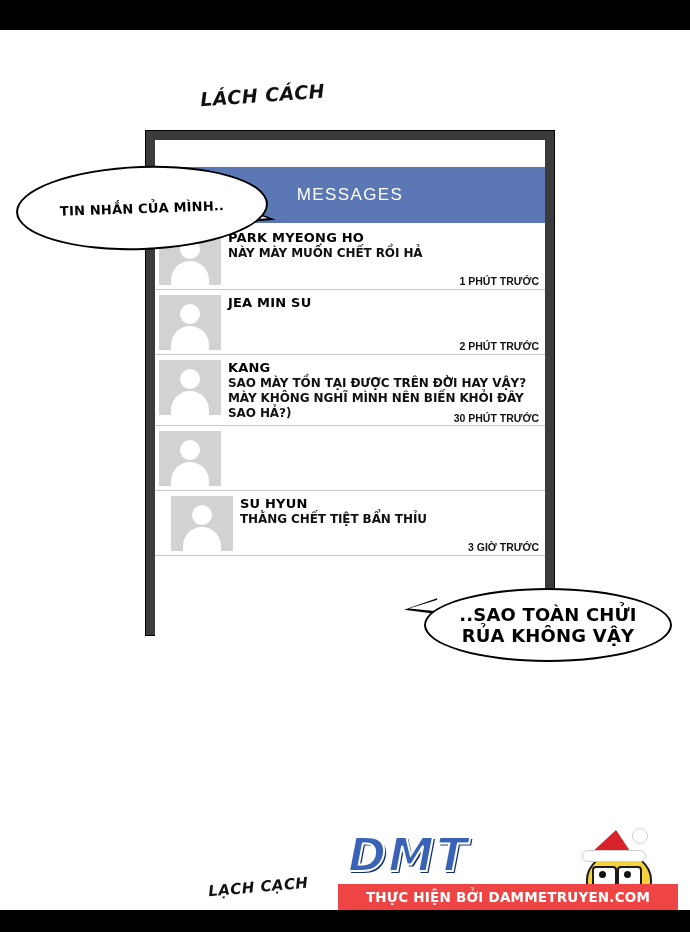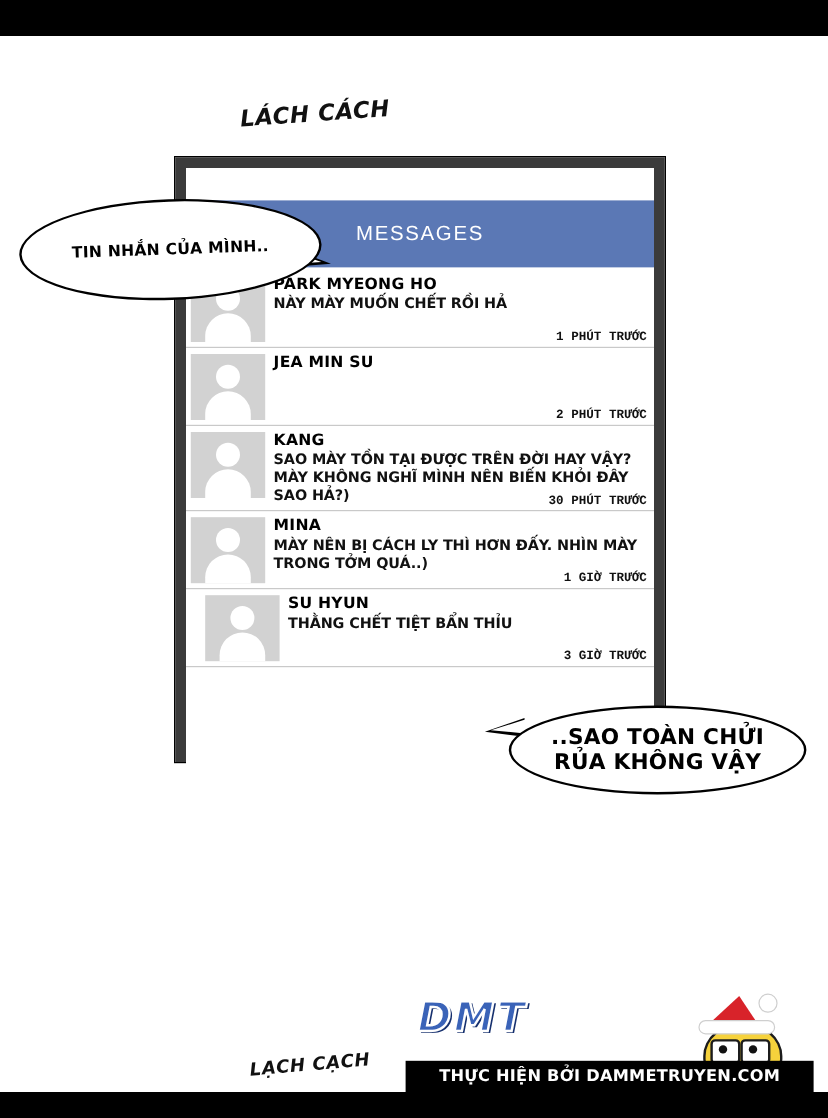--- a/index.html
+++ b/index.html
@@ -131,21 +131,21 @@
     font-weight: bold;
     font-size: 12px;
     color: #111111;
     line-height: 15px;
     letter-spacing: -0.1px;
   }
   .msg-time {
     position: absolute;
     right: 2px;
     bottom: -2px;
-    font-family: Liberation Mono, monospace;
+    font-family: Liberation Sans, sans-serif;
     font-weight: bold;
     font-size: 10.5px;
     color: #111111;
     white-space: nowrap;
   }
   .row-tall .msg-time { bottom: -3px; }
 
   
   .balloon {
     position: absolute;
@@ -225,33 +225,33 @@
     width: 360px;
     height: 96px;
   }
   .wm-logo {
     position: absolute;
     left: 18px;
     top: 4px;
     font-family: "DejaVu Sans", sans-serif;
     font-weight: bold;
     font-style: italic;
-    font-size: 34px;
+    font-size: 46px;
     letter-spacing: 2px;
     color: #3a63b8;
     -webkit-text-stroke: 2px #ffffff;
     text-shadow: 2px 2px 0 #16306e;
   }
   .wm-bar {
     position: absolute;
     left: 8px;
     top: 60px;
     width: 340px;
     height: 26px;
-    background: #000000;
+    background: #ef4444;
     color: #ffffff;
     font-family: "DejaVu Sans", sans-serif;
     font-weight: bold;
     font-size: 13.5px;
     display: flex;
     align-items: center;
     justify-content: center;
     letter-spacing: 0.2px;
   }
   .wm-chick {
@@ -387,25 +387,20 @@
         <div class="msg-name">KANG</div>
         <div class="msg-text">SAO MÀY TỒN TẠI ĐƯỢC TRÊN ĐỜI HAY VẬY? MÀY KHÔNG NGHĨ MÌNH NÊN BIẾN KHỎI ĐÂY SAO HẢ?)</div>
         <div class="msg-time">30 PHÚT TRƯỚC</div>
       </div>
     </div>
 
     <div class="msg-row">
       <div class="avatar">
         <div class="head"></div>
         <div class="body"></div>
-      </div>
-      <div class="msg-body">
-        <div class="msg-name">MINA</div>
-        <div class="msg-text">MÀY NÊN BỊ CÁCH LY THÌ HƠN ĐẤY. NHÌN MÀY TRONG TỞM QUÁ..)</div>
-        <div class="msg-time">1 GIỜ TRƯỚC</div>
       </div>
     </div>
 
     <div class="msg-row">
       <div class="avatar">
         <div class="head"></div>
         <div class="body"></div>
       </div>
       <div class="msg-body">
         <div class="msg-name">SU HYUN</div>

